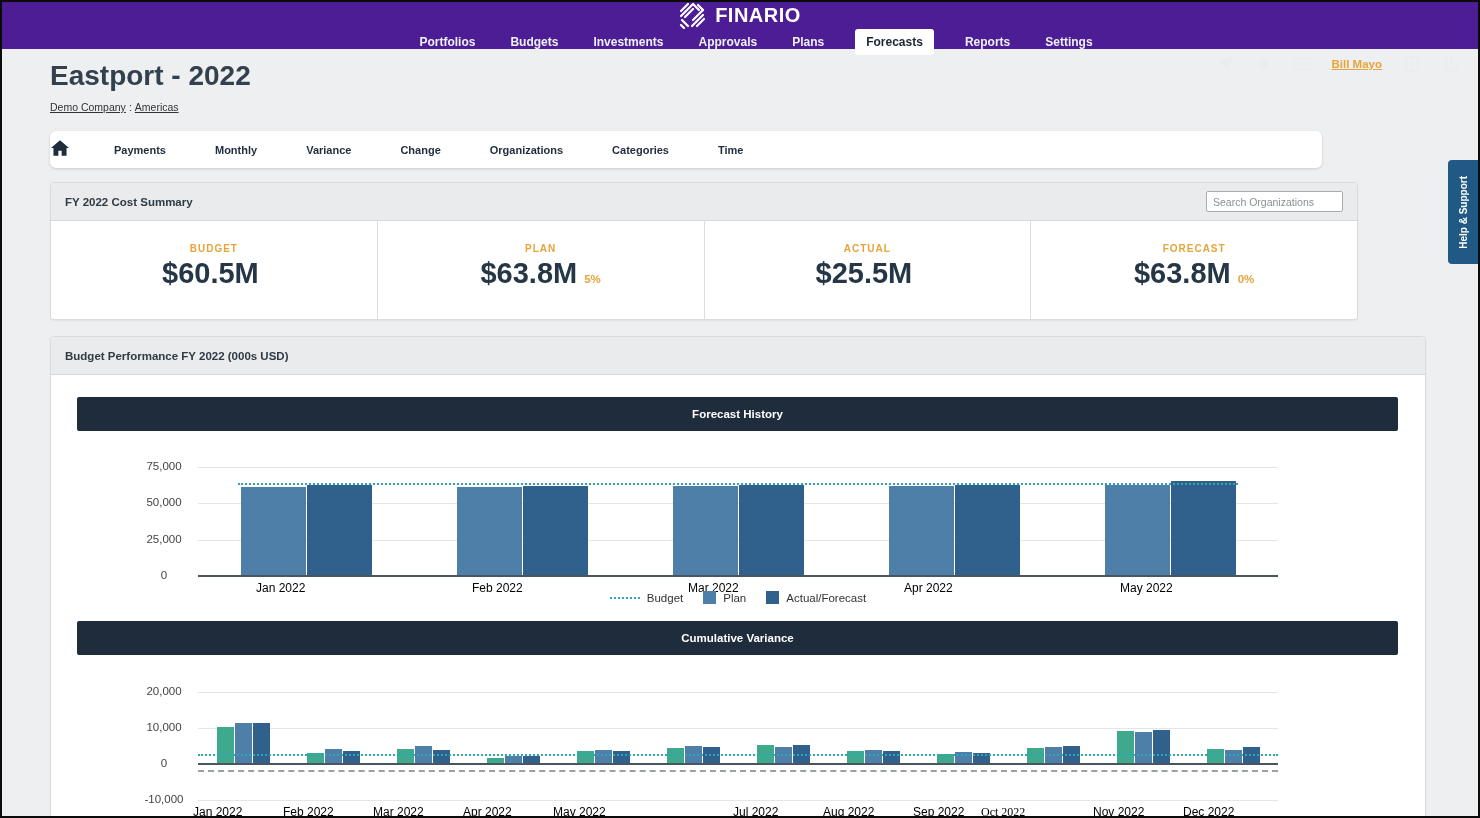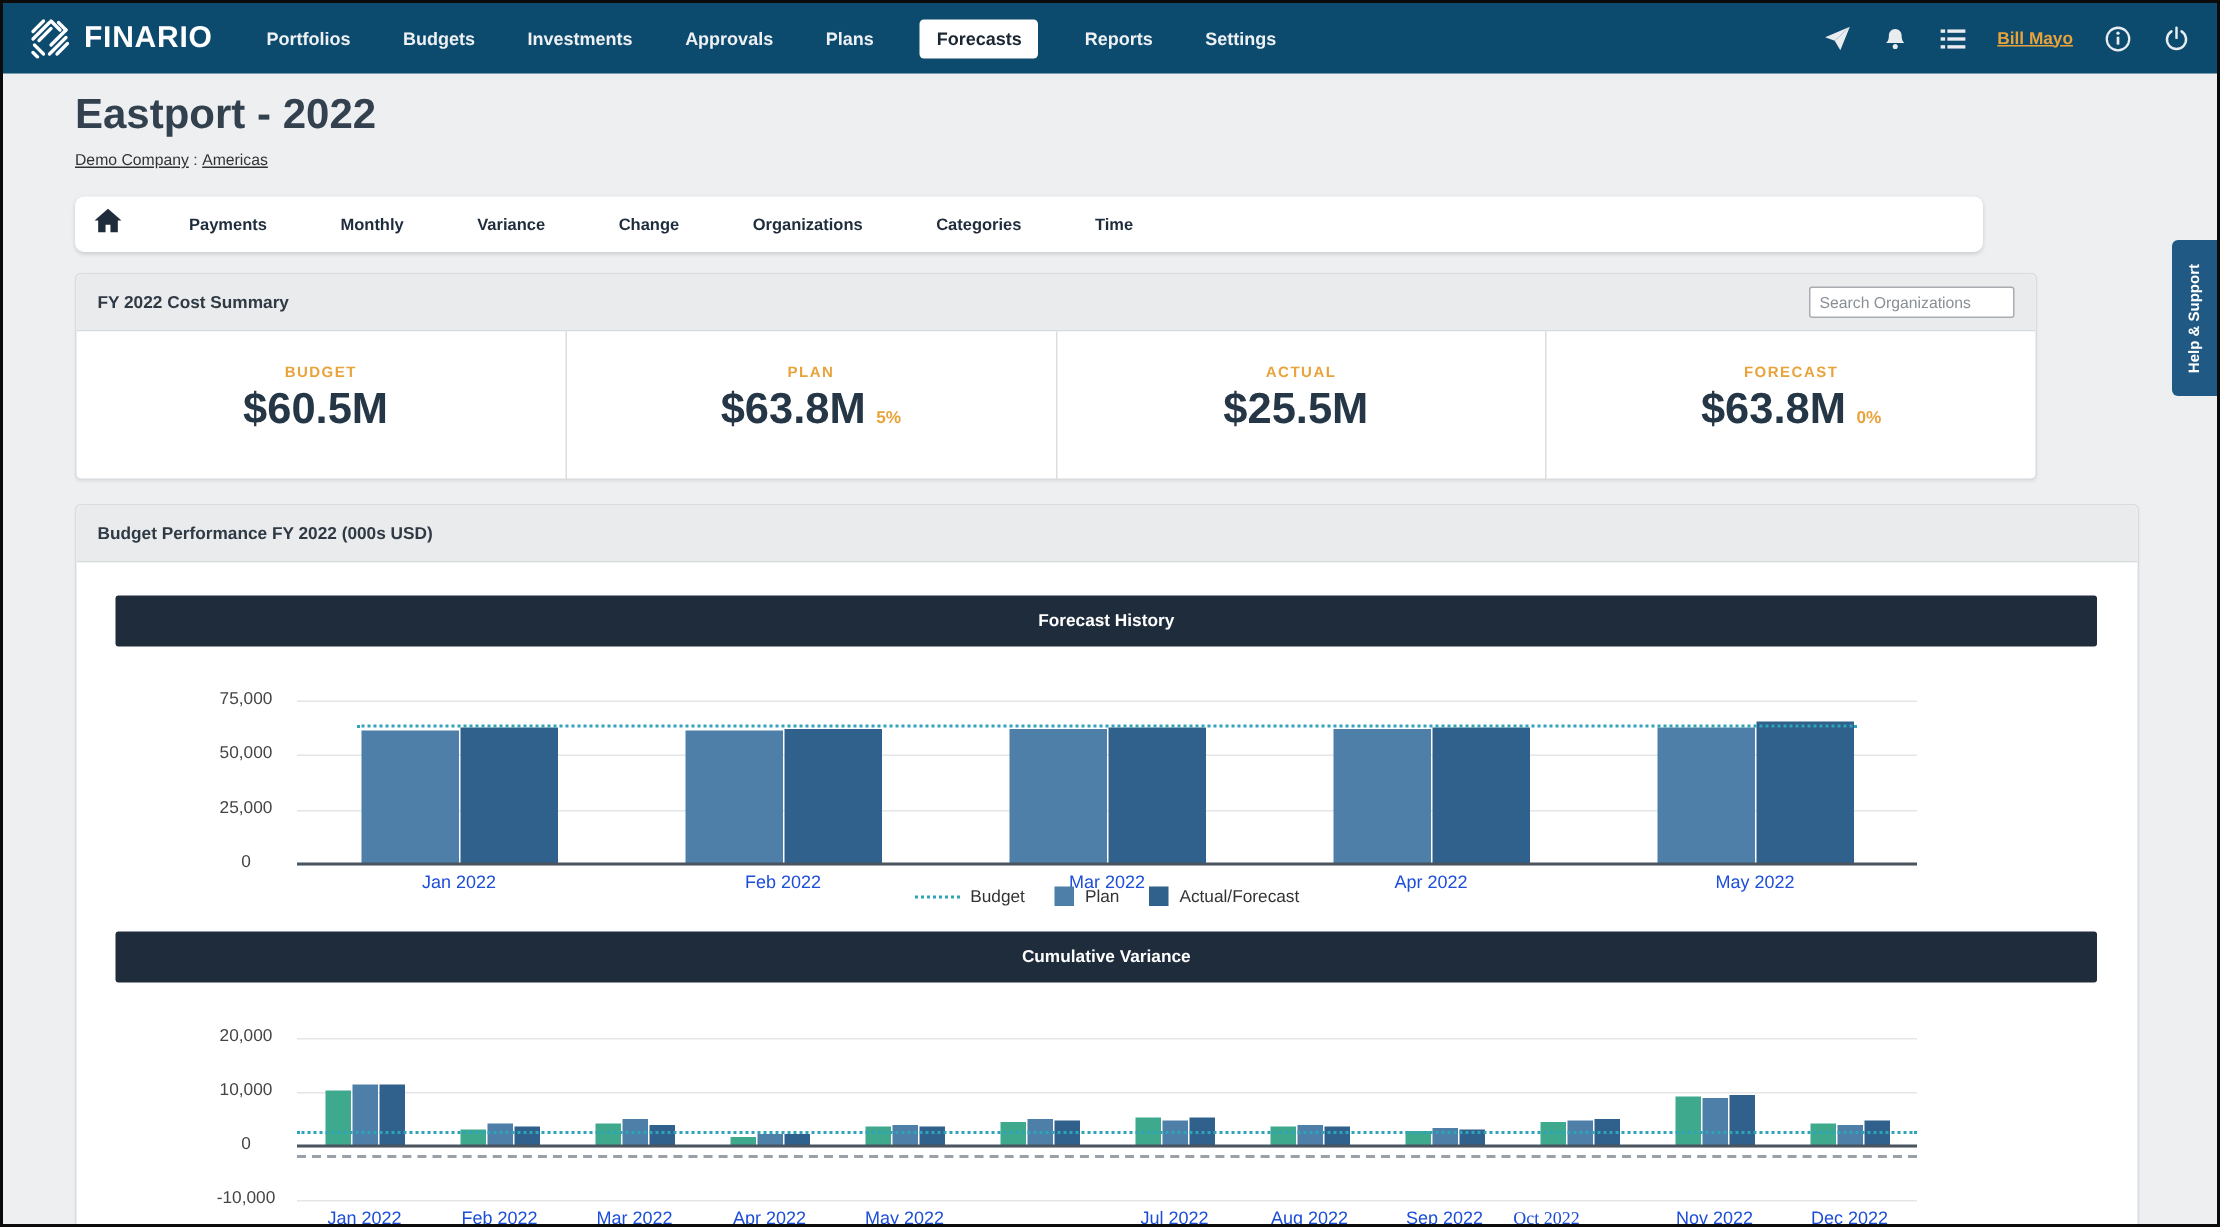--- a/index.html
+++ b/index.html
@@ -1,37 +1,37 @@
 <!DOCTYPE html>
 <html><head>
 <meta charset="utf-8">
 <style>
   * { margin:0; padding:0; box-sizing:border-box; }
   body { background:#000; font-family:"Liberation Sans","DejaVu Sans",sans-serif; }
   #app { position:relative; width:1480px; height:818px; background:#edeff1; overflow:hidden; border:2px solid #0b0b0b; }
 
   
-  #topnav { position:absolute; left:0; top:0; width:100%; height:47px; background:#0c4a6e; display:flex; align-items:center; padding:0 18px; }
+  #topnav { position:absolute; left:0; top:0; width:100%; height:47px; background:#4c1d95; display:flex; align-items:center; padding:0 18px;flex-direction:column; }
   .brand { display:flex; align-items:center; gap:9px; cursor:pointer; }
   .brand-text { color:#fff; font-size:20px; font-weight:bold; letter-spacing:.5px; }
   .nav-items { display:flex; align-items:center; gap:27px; margin-left:32px; }
   .nav-item { color:#eef1f4; font-size:12px; font-weight:bold; text-decoration:none; cursor:pointer; padding:6px 4px; }
   .nav-item.active { background:#fff; color:#1b2633; padding:6px 11px; border-radius:3px; }
   .nav-right { margin-left:auto; display:flex; align-items:center; gap:21px; }
   .nav-icon { cursor:pointer; display:flex; align-items:center; }
   .user-link { color:#e8a33b; font-size:11.5px; font-weight:bold; text-decoration:underline; cursor:pointer; }
 
   
   #page-title { position:absolute; left:48px; top:58px; font-size:28px; font-weight:700; color:#33414f; }
   #breadcrumb { position:absolute; left:48px; top:99px; font-size:10.5px; color:#333; }
   #breadcrumb a { color:#333; text-decoration:underline; cursor:pointer; }
   #breadcrumb .sep { margin:0 3px; }
 
   
-  #tabbar { position:absolute; left:48px; top:129px; width:1272px; height:37px; background:#fff; border-radius:6px; box-shadow:0 1px 3px rgba(0,0,0,.15); display:flex; align-items:center; padding:0 12px; }
+  #tabbar { position:absolute; left:48px; top:129px; width:1272px; height:37px; background:#fff; border-radius:6px; box-shadow:0 1px 3px rgba(0,0,0,.15); display:flex; align-items:center; padding:0 0; }
   .home-tab { cursor:pointer; display:flex; align-items:center; margin-right:44px; }
   .tab { font-size:11px; font-weight:bold; color:#1e2c3c; cursor:pointer; margin-right:49px; }
 
   
   #help-tab { position:absolute; right:0; top:158px; width:30px; height:104px; background:#205a84; border-radius:4px 0 0 4px; color:#fff; font-size:10px; font-weight:bold; display:flex; align-items:center; justify-content:center; cursor:pointer; }
   #help-tab span { writing-mode:vertical-rl; transform:rotate(180deg); white-space:nowrap; }
 
   
   .card { position:absolute; background:#fff; border:1px solid #d9dcdf; border-radius:4px; box-shadow:0 1px 2px rgba(0,0,0,.06); }
   .card-header { height:38px; background:#e9ebed; border-bottom:1px solid #d6d9db; border-radius:4px 4px 0 0; display:flex; align-items:center; padding:0 14px; font-size:11.5px; font-weight:bold; color:#2f3a44; }
@@ -52,21 +52,21 @@
   #band1 { top:60px; }
   #band2 { top:284px; }
 
   .chart { position:absolute; width:1080px; left:147px; }
   #chart1 { top:130px; height:109px; }
   #chart2 { top:355px; height:108px; }
 
   .gridline { position:absolute; left:0; right:0; height:1px; background:#e3e5e7; }
   .axisline { position:absolute; left:0; right:0; height:2px; background:#4a5560; }
   .ytick { position:absolute; left:-60px; width:52px; text-align:center; font-size:11.5px; color:#444; }
-  .xtick { position:absolute; width:100px; text-align:center; font-size:12px; color:#1d4ed8; }
+  .xtick { position:absolute; width:100px; text-align:left; font-size:12px; color:#000000; }
   .bar { position:absolute; }
   .refline { position:absolute; left:0; right:0; height:0; }
 
   #legend1 { position:absolute; left:147px; top:254px; width:1080px; display:flex; justify-content:center; align-items:center; gap:20px; font-size:11.5px; color:#333; }
   .legend-item { display:flex; align-items:center; gap:7px; }
   .legend-dotted { width:30px; border-top:2px dotted #2fa3b8; }
   .legend-swatch { width:13px; height:13px; }
 </style>
 </head>
 <body>

